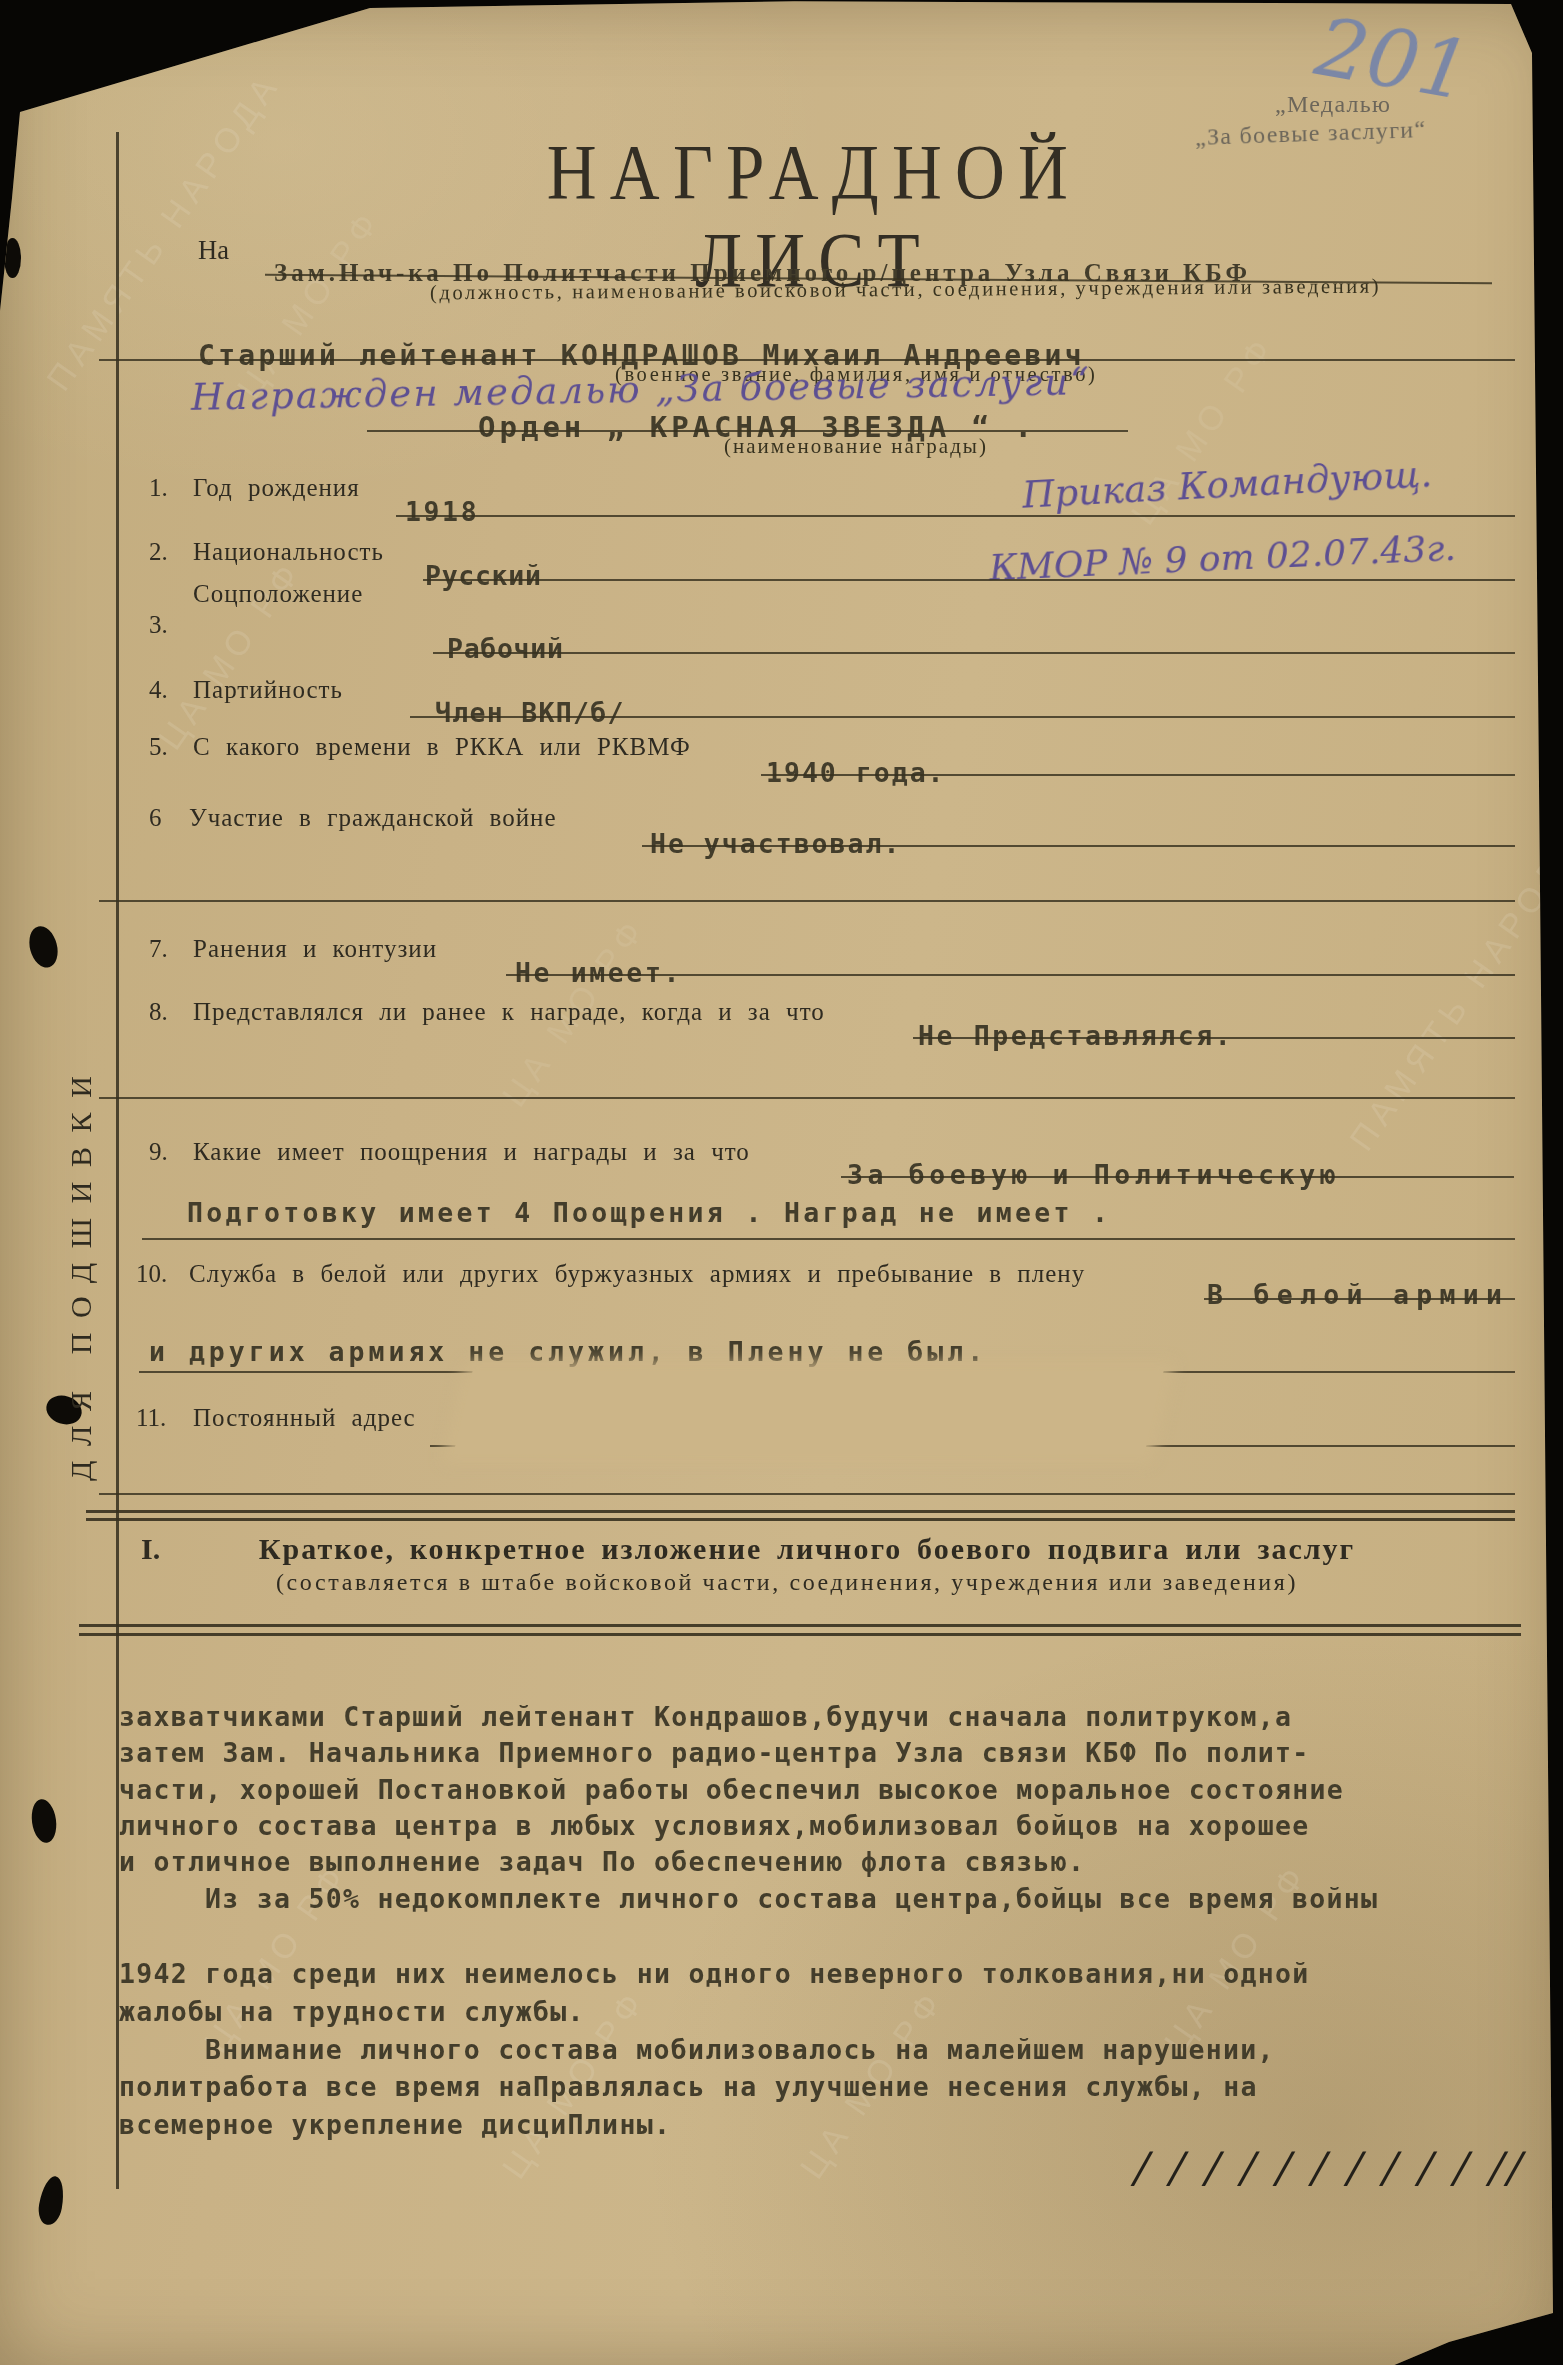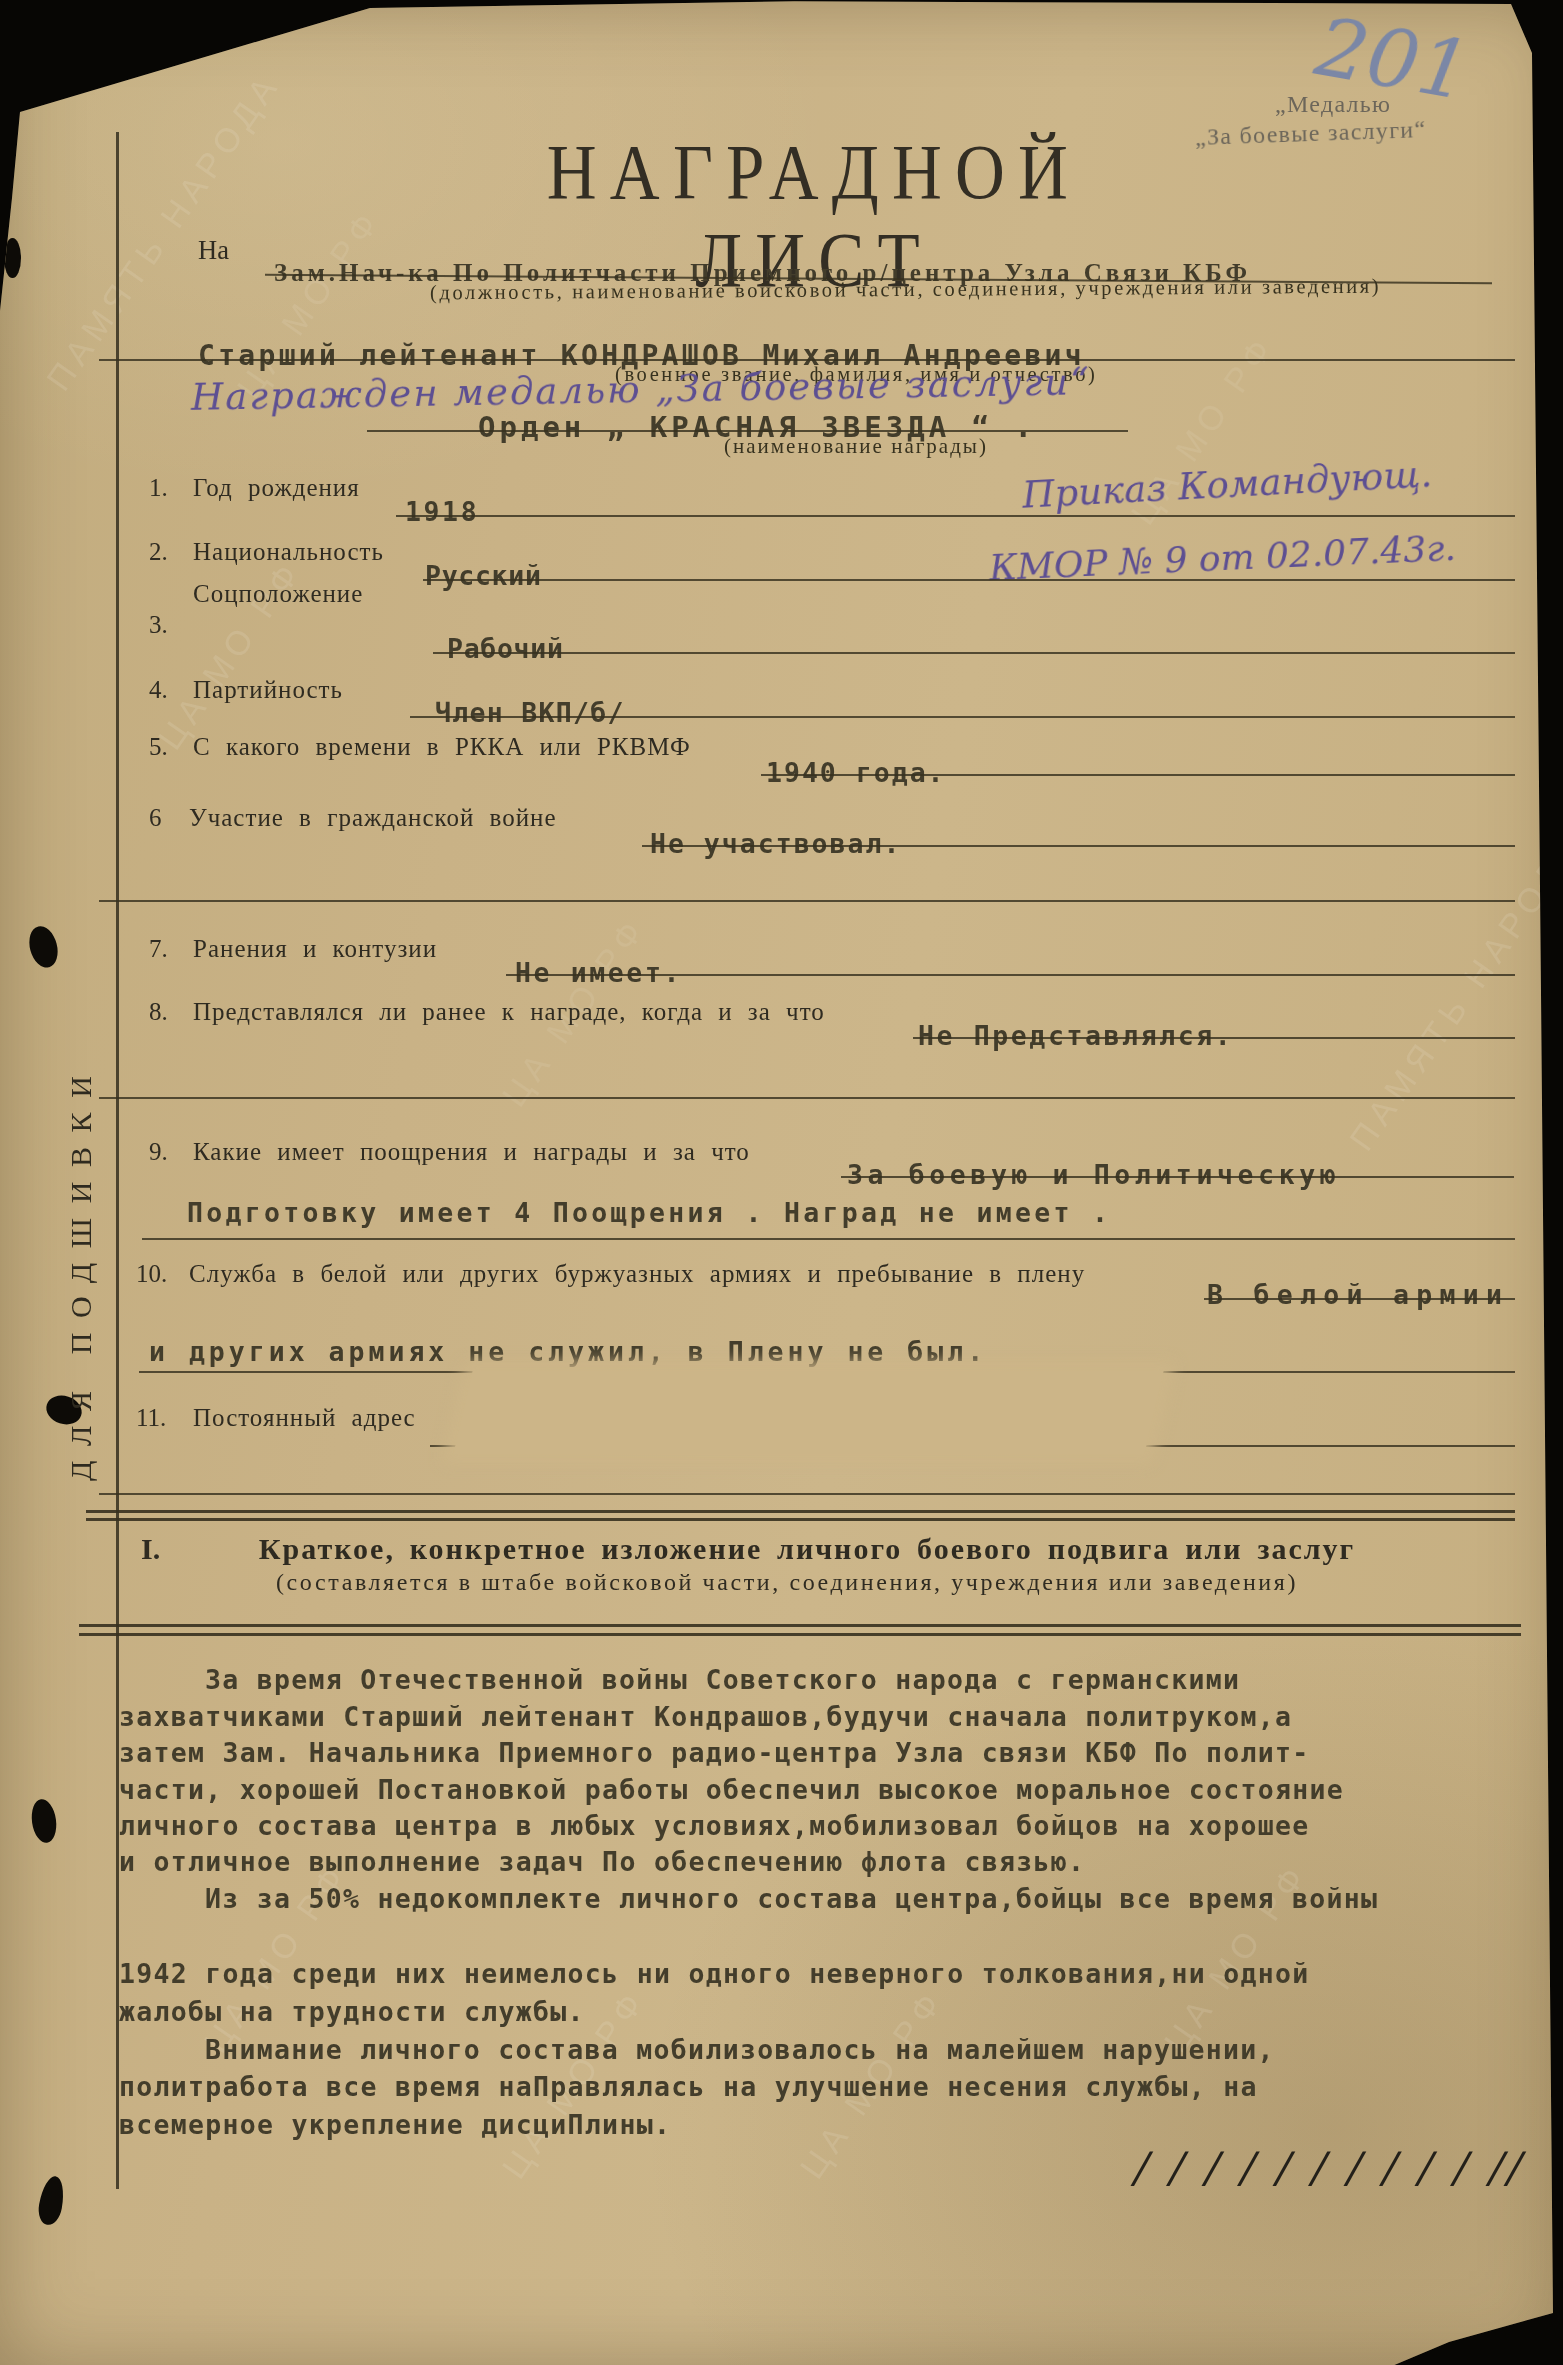--- a/index.html
+++ b/index.html
@@ -148,21 +148,20 @@
 
     <div class="rule thick" style="left:86px;top:1510px;width:1429px;"></div>
     <div class="rule thick" style="left:86px;top:1518px;width:1429px;"></div>
     <span class="abs print" style="left:141px;top:1532px;font-size:30px;font-weight:bold;">I.</span>
     <div class="abs print" style="left:185px;top:1532px;width:1244px;text-align:center;font-size:30px;font-weight:bold;
                 letter-spacing:2px;word-spacing:5.3px;">Краткое, конкретное изложение личного боевого подвига или заслуг</div>
     <div class="abs print" style="left:185px;top:1569px;width:1204px;text-align:center;font-size:24px;letter-spacing:2.6px;">(составляется в штабе войсковой части, соединения, учреждения или заведения)</div>
     <div class="rule thick" style="left:79px;top:1624px;width:1442px;"></div>
     <div class="rule thick" style="left:79px;top:1633px;width:1442px;"></div>
 
-    <span class="abs typed" style="left:205px;top:1664px;font-size:26.5px;letter-spacing:1.3px;">За время Отечественной войны Советского народа с германскими</span>
     <span class="abs typed" style="left:119px;top:1701px;font-size:26.5px;letter-spacing:1.3px;">захватчиками Старший лейтенант Кондрашов,будучи сначала политруком,а</span>
     <span class="abs typed" style="left:119px;top:1737px;font-size:26.5px;letter-spacing:1.3px;">затем Зам. Начальника Приемного радио-центра Узла связи КБФ По полит-</span>
     <span class="abs typed" style="left:119px;top:1810px;font-size:26.5px;letter-spacing:1.3px;">личного состава центра в любых условиях,мобилизовал бойцов на хорошее</span>
     <span class="abs typed" style="left:119px;top:1774px;font-size:26.5px;letter-spacing:1.3px;">части, хорошей Постановкой работы обеспечил высокое моральное состояние</span>
     <span class="abs typed" style="left:119px;top:1846px;font-size:26.5px;letter-spacing:1.3px;text-align:center;">и отличное выполнение задач По обеспечению флота связью.</span>
     <span class="abs typed" style="left:205px;top:1883px;font-size:26.5px;letter-spacing:1.3px;">Из за 50% недокомплекте личного состава центра,бойцы все время войны</span>
     <span class="abs typed" style="left:119px;top:1958px;font-size:26.5px;letter-spacing:1.3px;">1942 года среди них неимелось ни одного неверного толкования,ни одной</span>
     <span class="abs typed" style="left:119px;top:1996px;font-size:26.5px;letter-spacing:1.3px;">жалобы на трудности службы.</span>
     <span class="abs typed" style="left:205px;top:2034px;font-size:26.5px;letter-spacing:1.3px;">Внимание личного состава мобилизовалось на малейшем нарушении,</span>
     <span class="abs typed" style="left:119px;top:2071px;font-size:26.5px;letter-spacing:1.3px;">политработа все время наПравлялась на улучшение несения службы, на</span>

